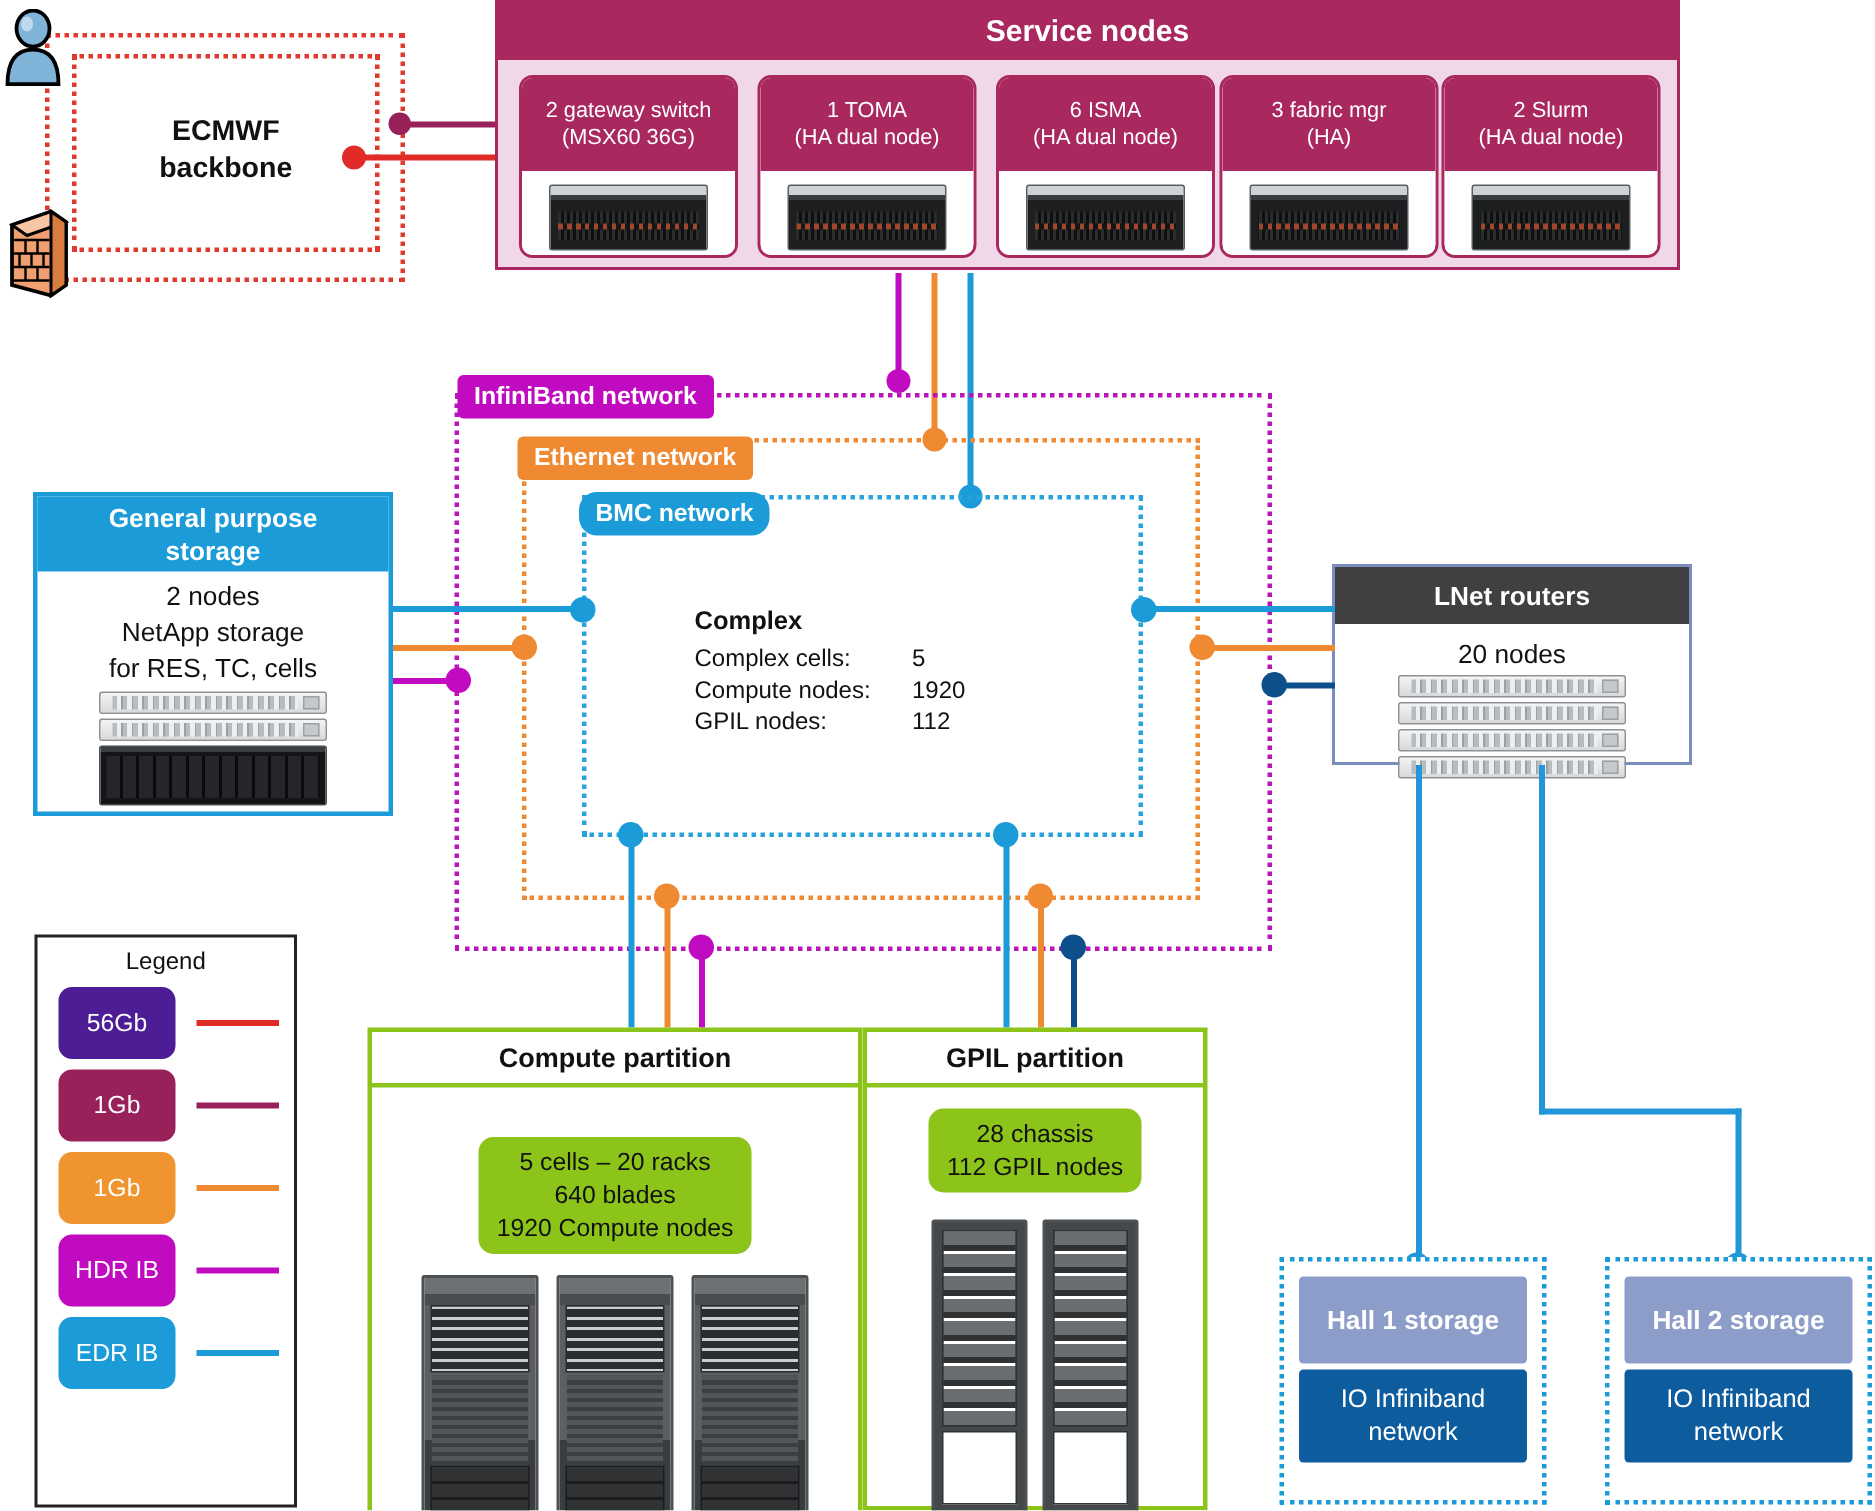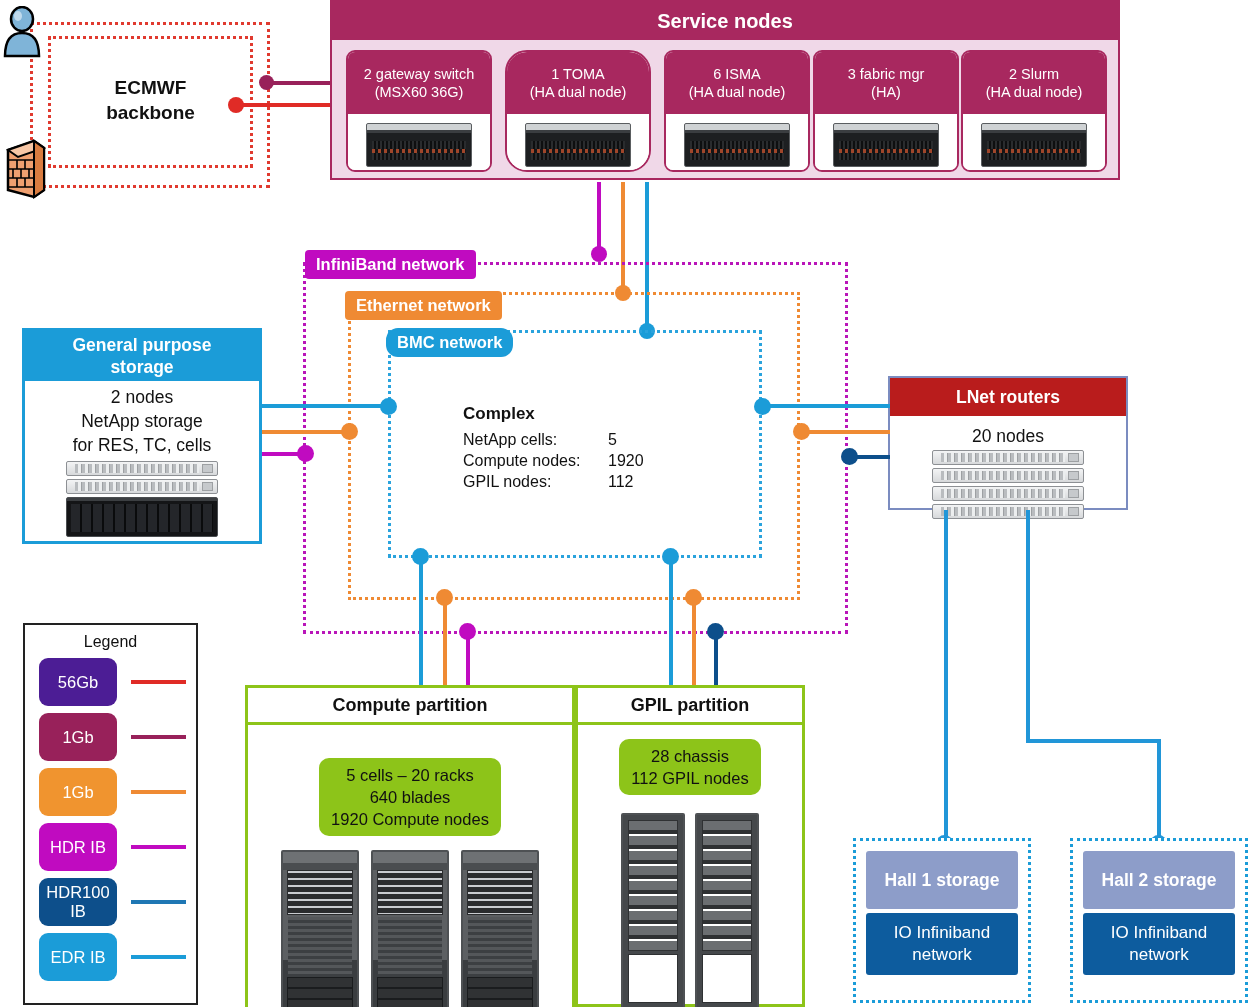--- a/index.html
+++ b/index.html
@@ -58,21 +58,21 @@
   .cx-v{}
 
   
   #gp-storage{left:22px;top:328px;width:240px;height:216px;border:3px solid #1b9cd8;background:#fff;}
   #gp-storage-title{left:0;top:0;width:100%;height:50px;background:#1b9cd8;color:#fff;font-weight:bold;font-size:17.5px;line-height:22px;}
   #gp-storage-body{left:0;top:50px;width:100%;height:144px;}
   #gp-text{font-size:17.5px;line-height:24px;color:#111;text-align:center;padding-top:4px;}
 
   
   #lnet{left:888px;top:376px;width:240px;height:134px;border:2px solid #7b8cc0;background:#fff;}
-  #lnet-title{left:0;top:0;width:100%;height:38px;background:#b91c1c;color:#fff;font-weight:bold;font-size:17.5px;}
+  #lnet-title{left:0;top:0;width:100%;height:38px;background:#404040;color:#fff;font-weight:bold;font-size:17.5px;}
   #lnet-body{left:0;top:38px;width:100%;height:116px;}
   #lnet-count{font-size:17.5px;color:#111;text-align:center;}
 
   
   #partitions{left:245px;top:685px;width:560px;height:322px;}
   .part-box{border:3px solid #8dc419;background:#fff;}
   #compute-part{left:0;top:0;width:330px;height:352px;}
   #gpil-part{left:330px;top:0;width:230px;height:322px;}
   .part-title{height:34px;border-bottom:3px solid #8dc419;color:#111;font-weight:bold;font-size:18px;}
   .part-chip{background:#8dc419;border-radius:10px;color:#111;font-size:16.5px;line-height:22px;padding:6px 12px;text-align:center;}
@@ -152,21 +152,21 @@
     <div class="abs ctr" id="service-nodes-title">Service nodes</div>
     <div class="abs svc-card" style="left:14px;">
       <div class="ctr col hdr">
         <div>2 gateway switch</div>
         <div>(MSX60 36G)</div>
       </div>
       <div class="ctr body">
           <div class="server2u"></div>
         </div>
     </div>
-    <div class="abs svc-card" style="left:173px;border-radius:22px;">
+    <div class="abs svc-card" style="left:173px;">
       <div class="ctr col hdr">
         <div>1 TOMA</div>
         <div>(HA dual node)</div>
       </div>
       <div class="ctr body">
           <div class="server2u"></div>
         </div>
     </div>
     <div class="abs svc-card" style="left:332px;">
       <div class="ctr col hdr">
@@ -208,21 +208,21 @@
   <div class="abs" id="eth-net-box"></div>
   <div class="abs" id="bmc-net-box"></div>
 
   <div class="abs ctr net-tag" id="ib-tag">InfiniBand network</div>
   <div class="abs ctr net-tag" id="eth-tag">Ethernet network</div>
   <div class="abs ctr net-tag" id="bmc-tag">BMC network</div>
 
   <div class="abs" id="complex-info">
     <div id="complex-title">Complex</div>
     <div class="cx-row">
-      <div class="cx-k">NetApp cells:</div>
+      <div class="cx-k">Complex cells:</div>
       <div class="cx-v">5</div>
     </div>
     <div class="cx-row">
       <div class="cx-k">Compute nodes:</div>
       <div class="cx-v">1920</div>
     </div>
     <div class="cx-row">
       <div class="cx-k">GPIL nodes:</div>
       <div class="cx-v">112</div>
     </div>
@@ -373,23 +373,18 @@
     </div>
     <div class="lg-row">
       <div class="lg-chip" style="background:#f0942f;">1Gb</div>
       <div class="lg-line" style="background:#ef8a33;"></div>
     </div>
     <div class="lg-row">
       <div class="lg-chip" style="background:#c00bc0;">HDR IB</div>
       <div class="lg-line" style="background:#c00bc0;"></div>
     </div>
     <div class="lg-row">
-      <div class="lg-chip" style="background:#0d4f8b;white-space:pre-line;">HDR100
-IB</div>
-      <div class="lg-line" style="background:#1f77b4;"></div>
-    </div>
-    <div class="lg-row">
       <div class="lg-chip" style="background:#1b9cd8;">EDR IB</div>
       <div class="lg-line" style="background:#1b9cd8;"></div>
     </div>
   </div>
 
 </div>
 
 </body></html>

